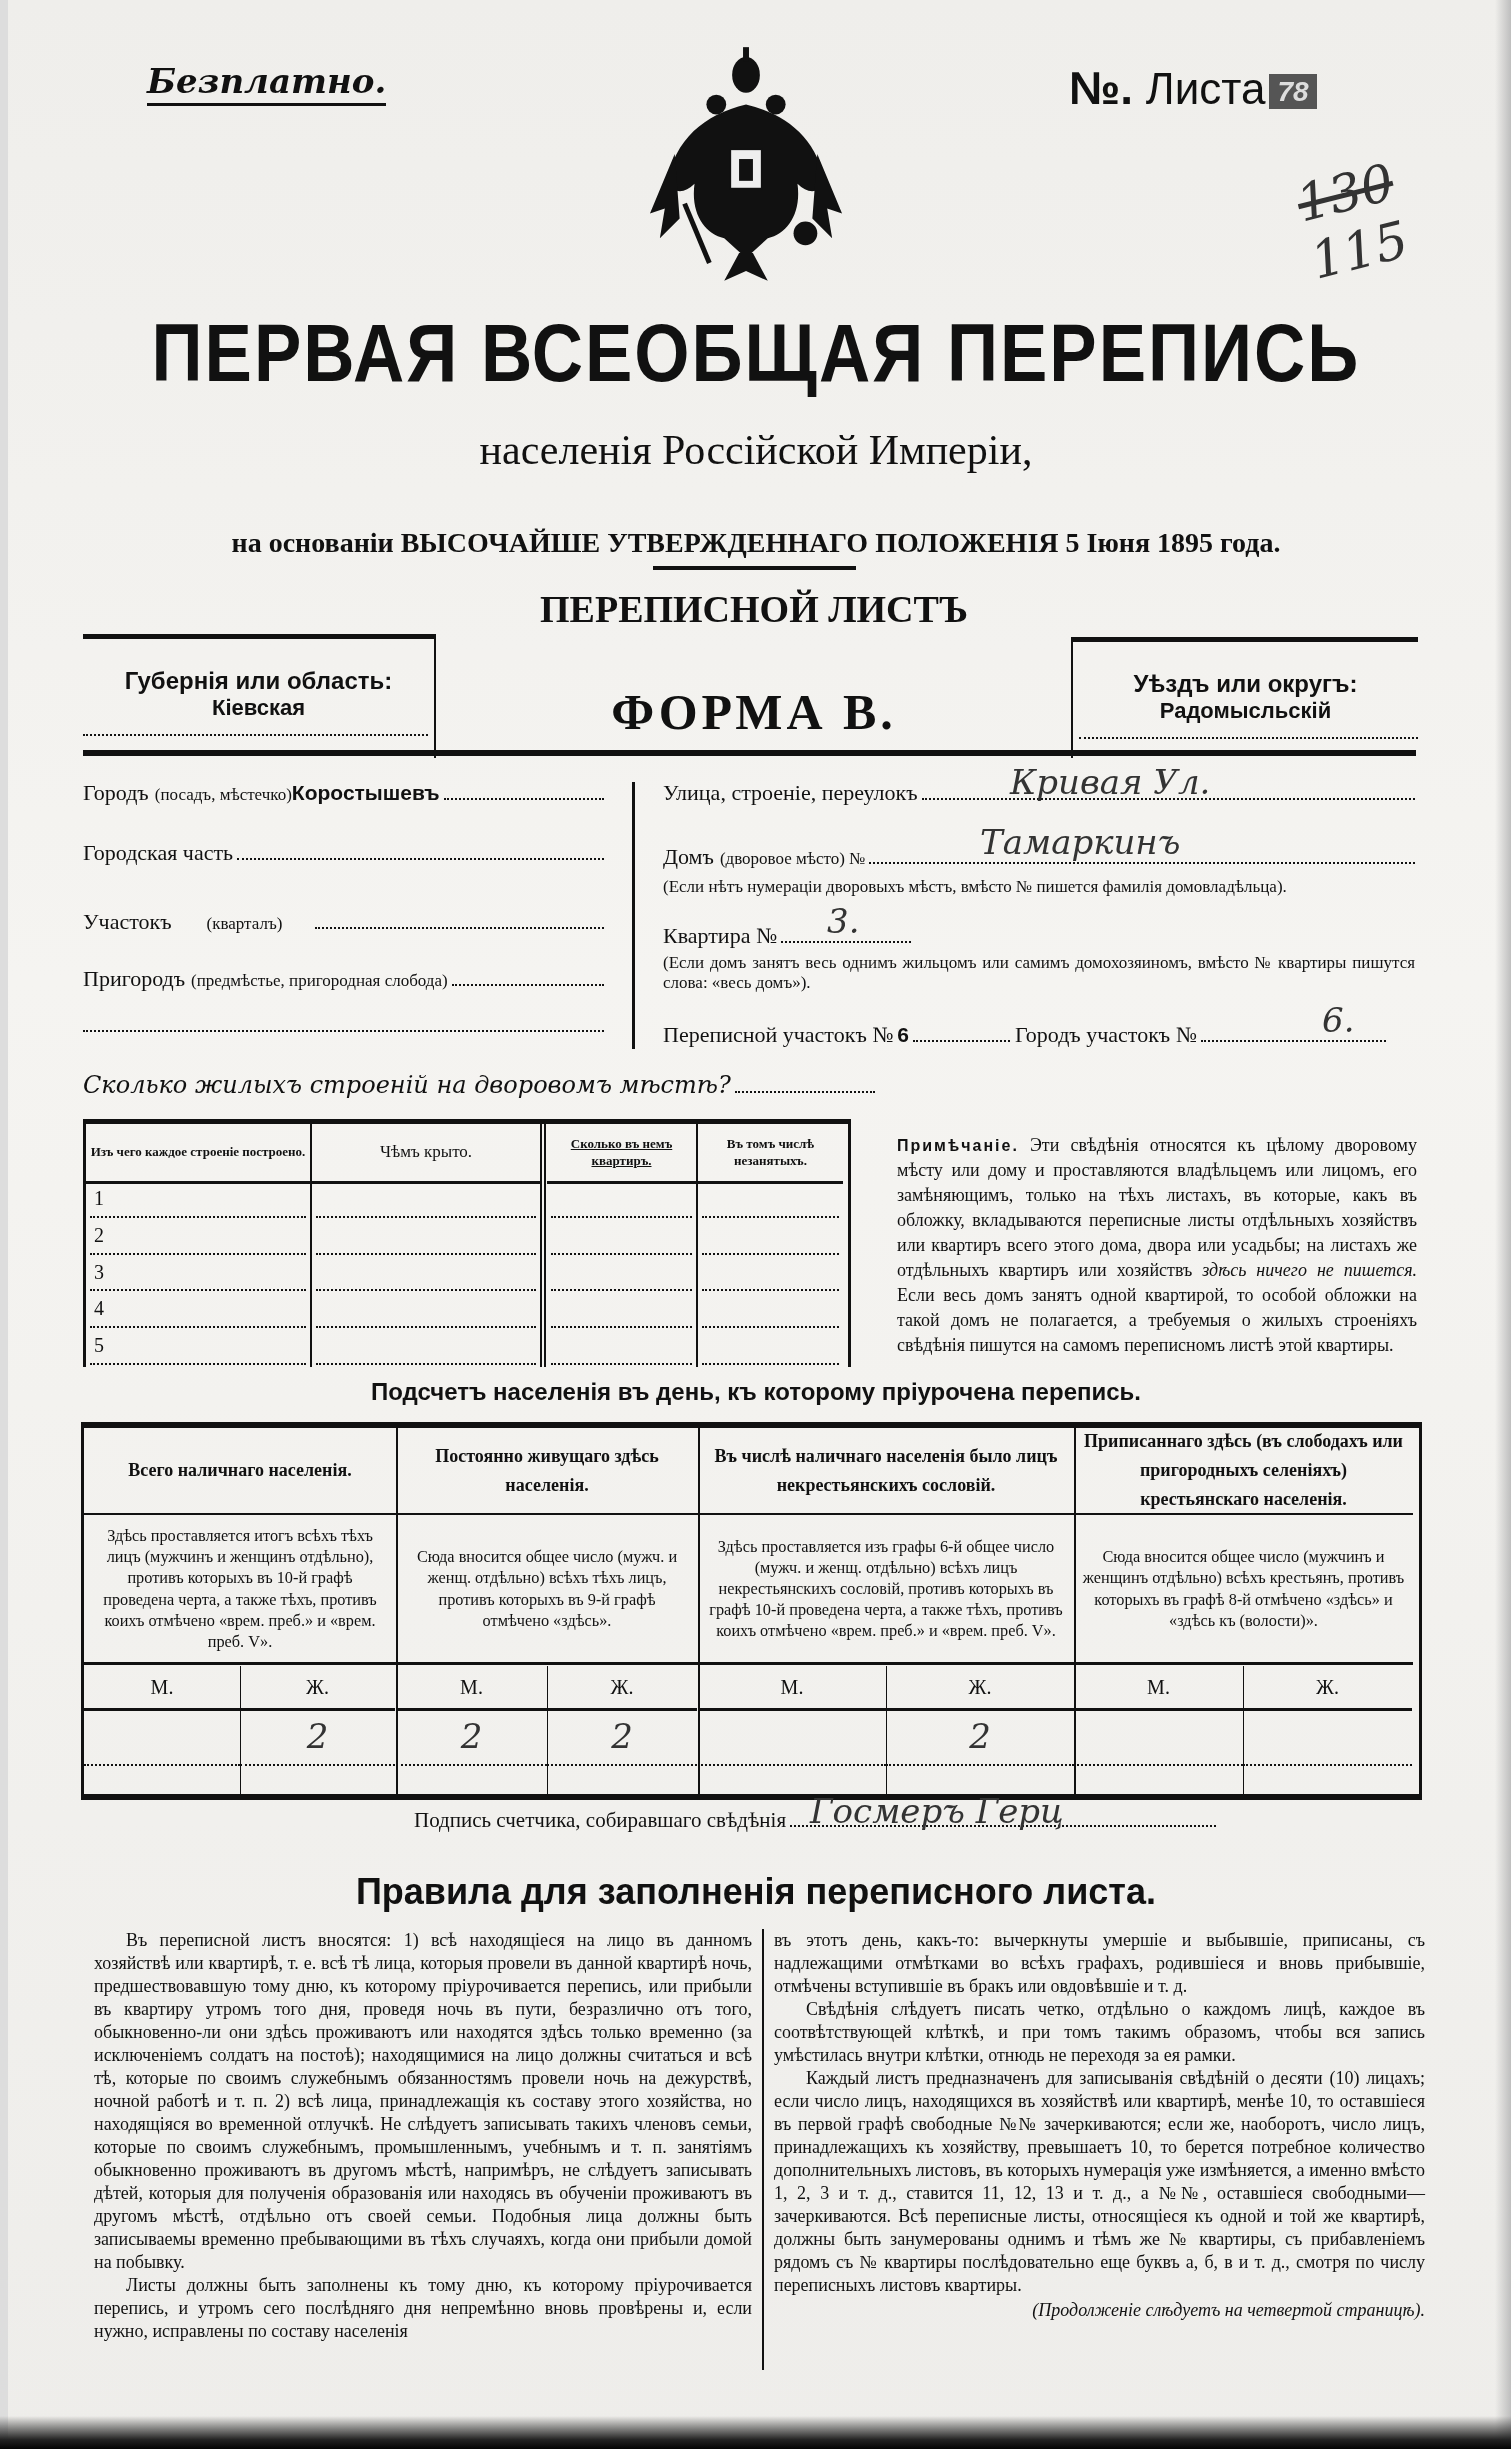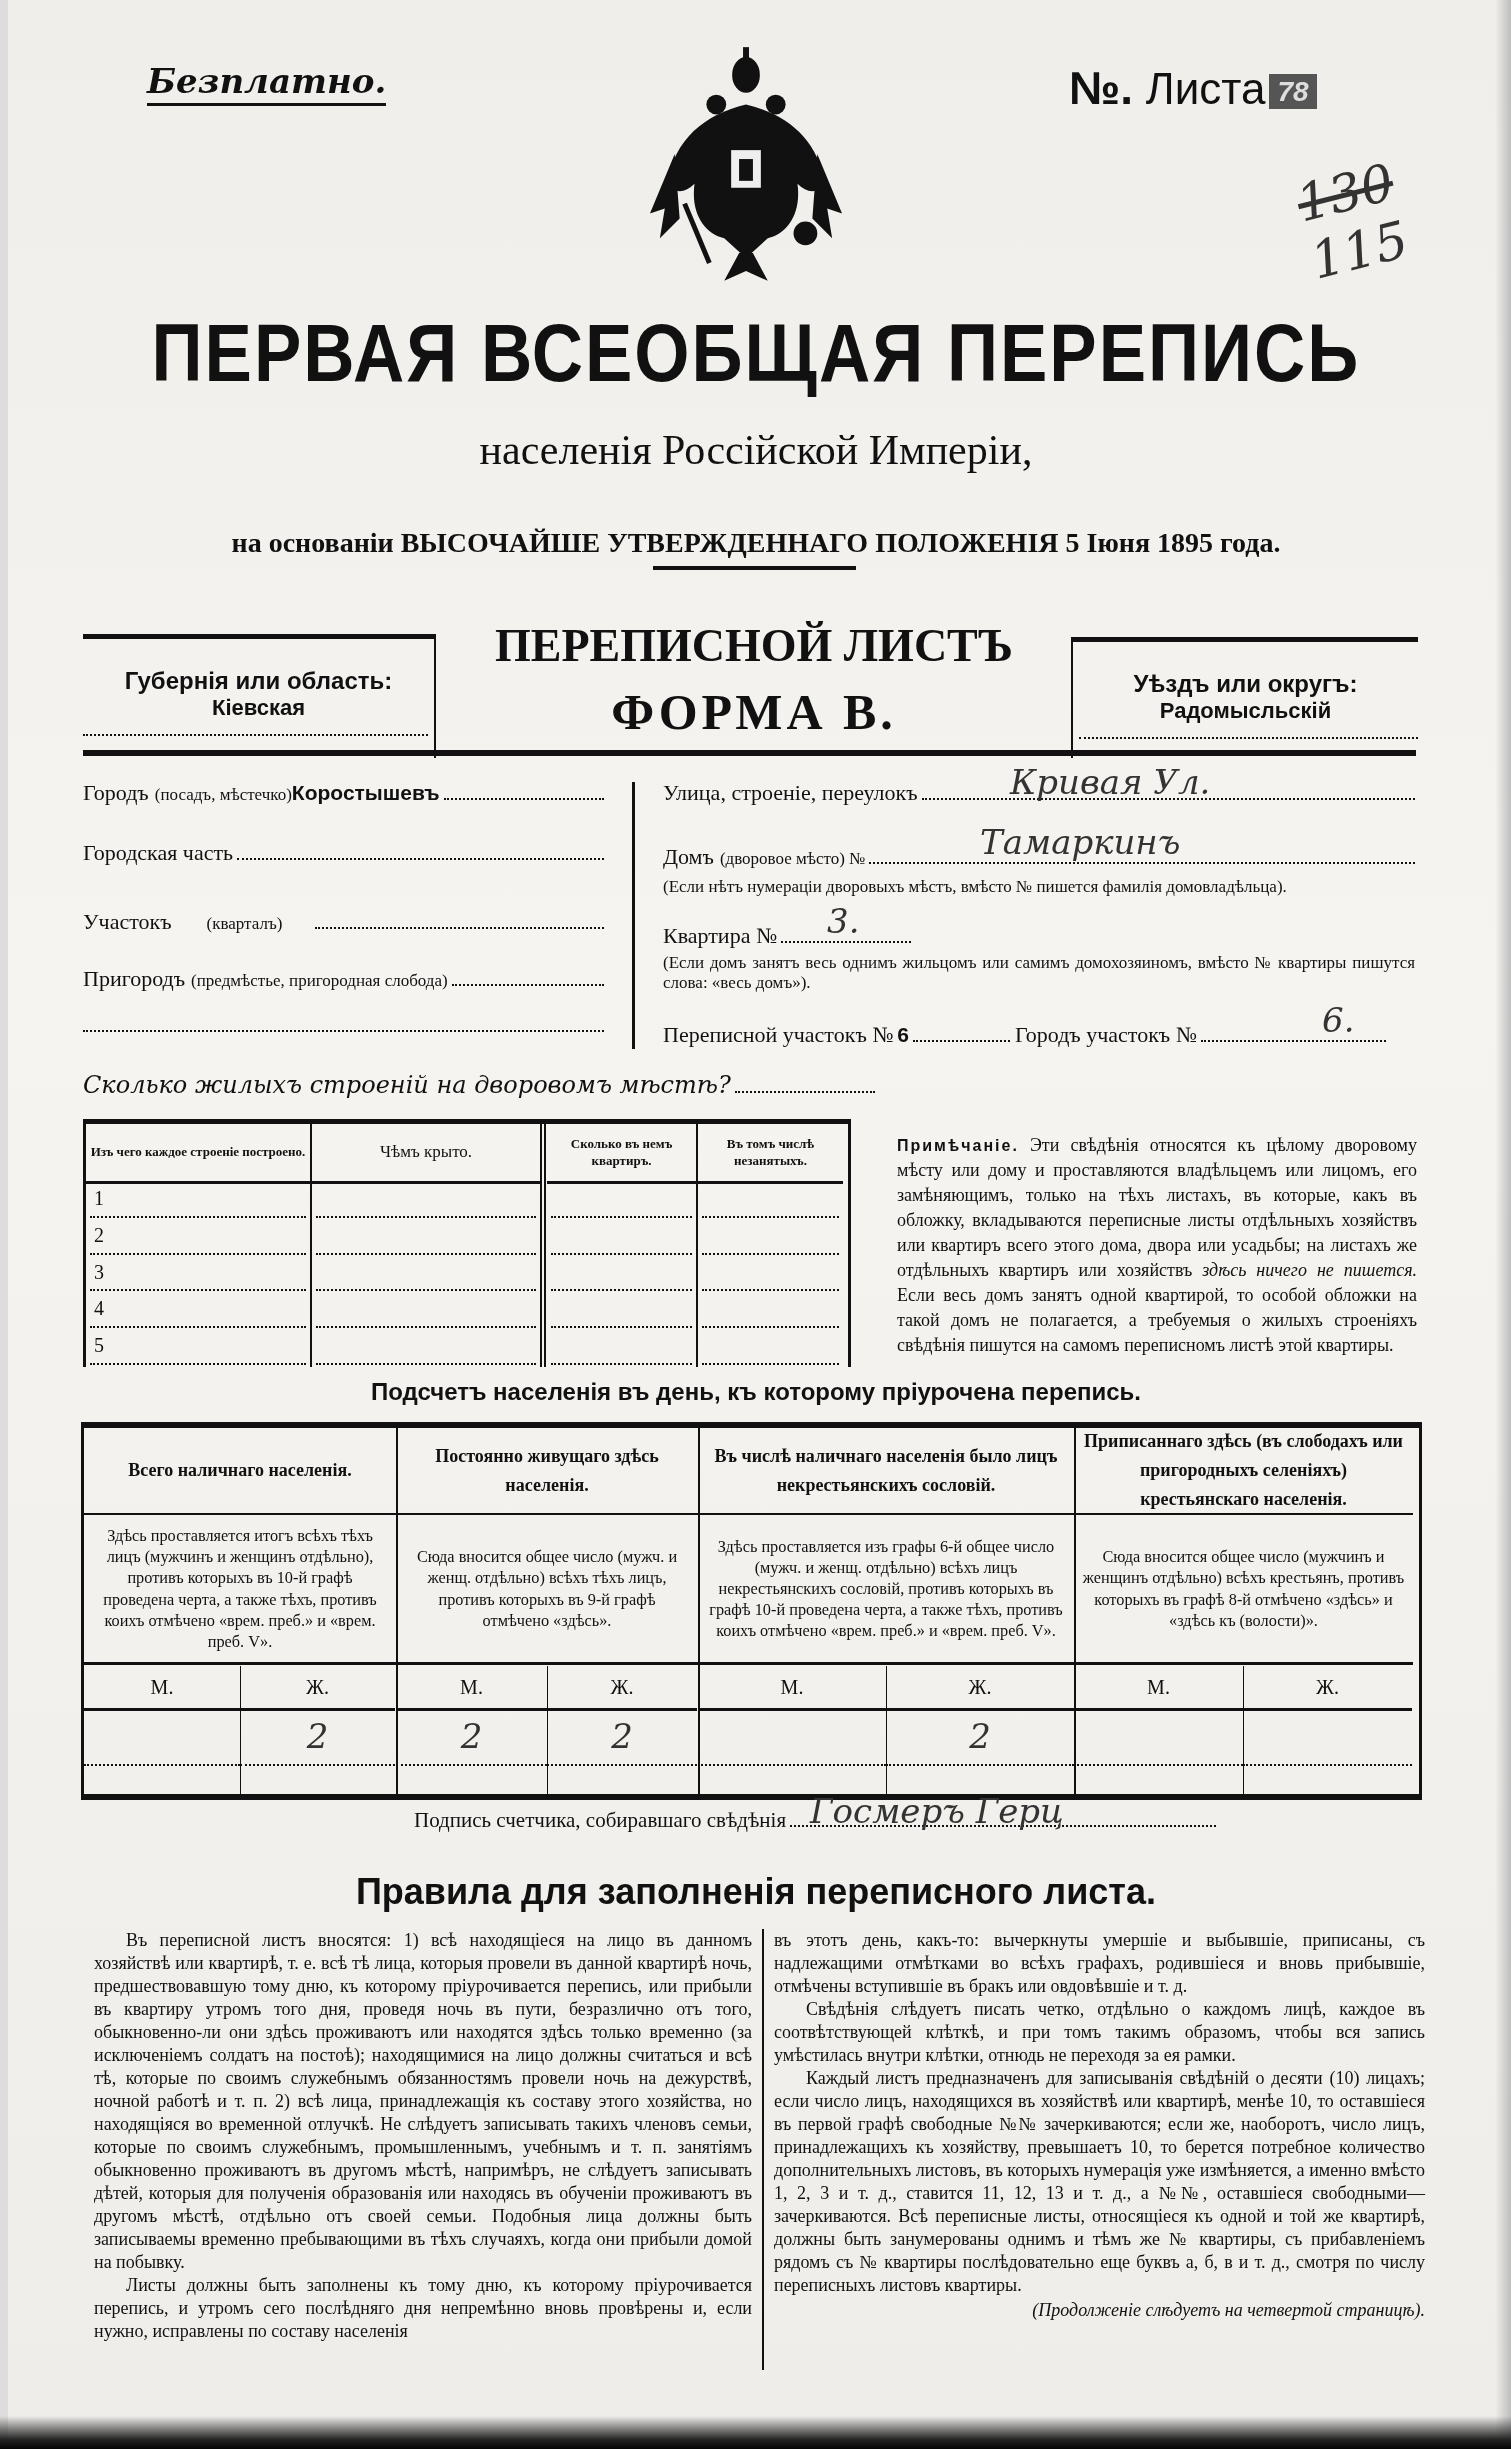--- a/index.html
+++ b/index.html
@@ -21,21 +21,21 @@
           font-weight:bold;font-size:71px;letter-spacing:2px;transform:scaleY(1.15);}
   .title2{left:0;width:1512px;top:426px;text-align:center;font-size:42px;font-family:"Liberation Serif",serif;}
   .title3{left:0;width:1512px;top:527px;text-align:center;font-size:28px;font-family:"Liberation Serif",serif;font-weight:bold;}
   .title-rule{left:653px;top:566px;width:203px;border-top:4px solid #111;}
   .hb-left{left:83px;top:634px;width:351px;height:119px;border-top:5px solid #111;border-right:2px solid #111;}
   .hb-right{left:1071px;top:637px;width:345px;height:116px;border-top:5px solid #111;border-left:2px solid #111;}
   .hb-bottom{left:83px;top:750px;width:1333px;border-top:6px solid #111;}
   .hb-label{font-family:"Liberation Sans",sans-serif;font-weight:bold;font-size:24px;text-align:center;width:100%;}
   .hb-val{font-family:"Liberation Sans",sans-serif;font-weight:bold;font-size:22px;text-align:center;width:100%;}
   .hb-dots{position:absolute;left:0;right:0;border-top:2px dotted #111;}
-  .ftitle{left:436px;width:636px;top:619px;text-align:center;font-family:"Liberation Serif",serif;font-weight:bold;font-size:46px;}
+  .ftitle{left:436px;width:636px;top:587px;text-align:center;font-family:"Liberation Serif",serif;font-weight:bold;font-size:38px;}
   .fform{left:436px;width:636px;top:683px;text-align:center;font-family:"Liberation Serif",serif;font-weight:bold;font-size:50px;letter-spacing:4px;}
   
   .fl{font-family:"Liberation Serif",serif;font-size:22px;display:flex;align-items:baseline;}
   .fl .sm{font-size:17px;margin-left:6px;}
   .fl .dots{flex:1;border-bottom:2px dotted #111;margin-left:4px;height:1px;}
   .fl .stamp{font-family:"Liberation Sans",sans-serif;font-weight:bold;font-size:21px;}
   .fl .script{font-family:"DejaVu Serif",serif;font-style:italic;font-size:34px;color:#333;margin-left:20px;}
   .vdiv{left:632px;top:782px;height:267px;border-left:3px solid #111;}
   .note-sm{font-family:"Liberation Serif",serif;font-size:17px;}
   .question{left:83px;top:1071px;font-family:"DejaVu Serif",serif;font-style:italic;font-size:24px;display:flex;width:792px;align-items:baseline;}
@@ -185,21 +185,21 @@
   </div>
 
   <div class="abs stbl">
     <div class="col" style="left:0;width:224px;border-right:2px solid #111;">
       <div class="hdr" style="left:0;width:224px;">Изъ чего каждое строеніе построено.</div>
     </div>
     <div class="col" style="left:226px;width:228px;border-right:6px double #111;">
       <div class="hdr" style="left:0;width:228px;font-size:17px;font-weight:normal;">Чѣмъ крыто.</div>
     </div>
     <div class="col" style="left:461px;width:149px;border-right:2px solid #111;">
-      <div class="hdr" style="left:0;width:149px;">Сколько въ немъ квартиръ.</div>
+      <div class="hdr" style="left:0;width:149px;text-decoration:underline;">Сколько въ немъ квартиръ.</div>
     </div>
     <div class="col" style="left:612px;width:145px;">
       <div class="hdr" style="left:0;width:145px;">Въ томъ числѣ незанятыхъ.</div>
     </div>
     <div id="struct-rows">
         <div class="rnum" style="top: 63px;">1</div>
         <div class="rowline" style="left: 4px; width: 216px; top: 92px;"></div>
         <div class="rowline" style="left: 230px; width: 220px; top: 92px;"></div>
         <div class="rowline" style="left: 465px; width: 141px; top: 92px;"></div>
         <div class="rowline" style="left: 616px; width: 137px; top: 92px;"></div>

